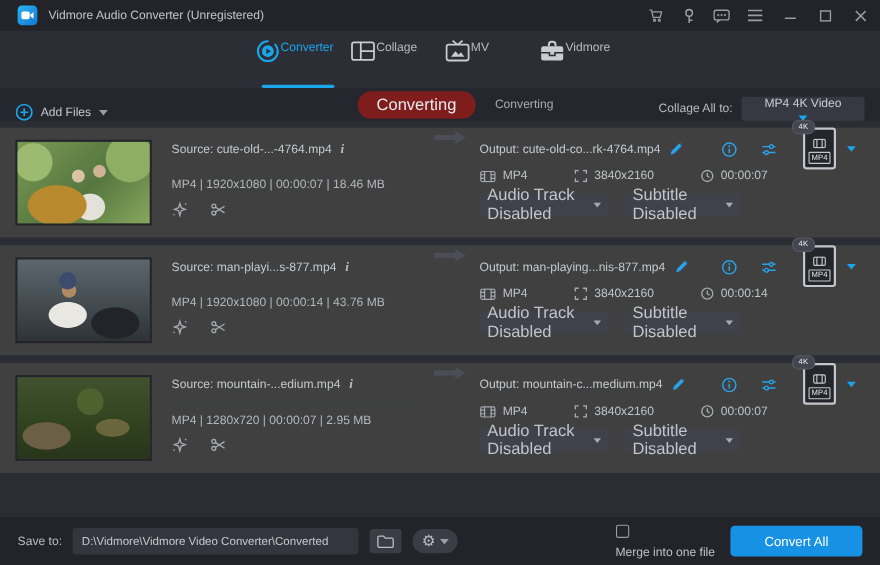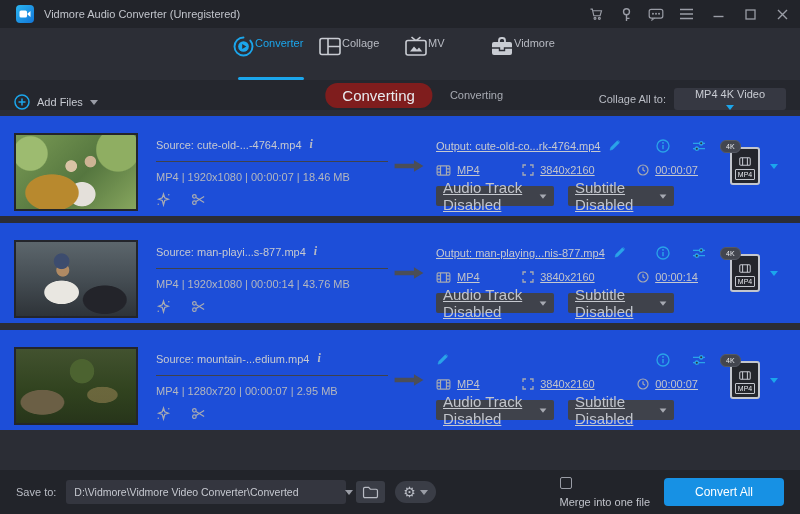--- a/index.html
+++ b/index.html
@@ -61,22 +61,22 @@
   .convertto { margin-left:auto; display:flex; align-items:center; gap:8px; }
   .convertto .lbl { color:#b9bcc4; }
   .dd-profile {
     background:#363842; border-radius:3px; height:22px; width:112px;
     display:flex; align-items:center; justify-content:space-between;
     padding:0 8px; cursor:pointer; color:#c9ccd3;flex-direction:column;
   }
   
   .list { height:360px; background:#2b2d35; padding-top:6px; }
   .row {
-    height:100px; background:#1d4ed8; margin-bottom:7px;
-    display:flex; align-items:center;
+    height:100px; background:#404040; margin-bottom:7px;
+    display:flex; align-items:flex-start;
   }
   .thumb-frame { width:124px; height:78px; margin:11px 0 0 14px; border:2px solid #23252b; cursor:pointer; flex:none; }
   .thumb { width:100%; height:100%; }
   .thumb1 {
     background:
       radial-gradient(circle at 46% 42%, #d9c3a5 0 7%, transparent 8%),
       radial-gradient(circle at 62% 36%, #cdb394 0 6%, transparent 7%),
       radial-gradient(ellipse at 30% 78%, #b8892e 0 22%, transparent 23%),
       radial-gradient(ellipse at 55% 80%, #e4e0da 0 14%, transparent 15%),
       radial-gradient(circle at 85% 20%, #8fae62 0 18%, transparent 19%),
@@ -100,21 +100,21 @@
   }
   .src { width:232px; margin-left:18px; padding-top:12px; flex:none; }
   .name-line { display:flex; align-items:center; gap:8px; height:15px; }
   .fname { color:#c6c9d0; white-space:nowrap; }
   .i-italic { font-family:"Liberation Serif", serif; font-style:italic; font-weight:bold; color:#b9bcc4; cursor:pointer; font-size:12px; }
   .src-divider { height:1px; background:#3f424c; margin:9px 0 9px 0; }
   .src-meta { color:#b4b7bf; font-size:11px; white-space:nowrap; }
   .src-tools { display:flex; gap:20px; margin-top:9px; }
   .src-tools .ic { cursor:pointer; }
   .arrow-cell { width:42px; flex:none; display:flex; align-items:center; justify-content:center; }
-  .out { width:272px; margin-left:6px; padding-top:12px; flex:none;text-decoration:underline; }
+  .out { width:272px; margin-left:6px; padding-top:12px; flex:none; }
   .out .name-line { padding-right:2px; }
   .out .fname { color:#c6c9d0; }
   .spacer { flex:1; }
   .ic-btn { cursor:pointer; display:flex; align-items:center; }
   .out-meta { display:flex; justify-content:space-between; margin-top:11px; width:262px; }
   .meta-g { display:flex; align-items:center; gap:6px; color:#c0c3ca; }
   .out-dds { display:flex; gap:14px; margin-top:10px; }
   .dd {
     background:#3f424b; border-radius:2px; height:20px;
     display:flex; align-items:center; justify-content:space-between;
@@ -135,21 +135,21 @@
     font-size:7px; line-height:11px; padding:0 5px; border-radius:6px; border:1px solid #596;
     border-color:#555963; z-index:2;
   }
   
   .footer {
     position:absolute; left:0; right:0; bottom:0; height:44px; background:#22242a;
     display:flex; align-items:center; padding:0 16px;
   }
   .saveto-lbl { color:#b9bcc4; margin-right:10px; }
   .path-select {
-    width:280px; height:24px; background:#34363f; border-radius:3px;
+    width:260px; height:24px; background:#34363f; border-radius:3px;
     display:flex; align-items:center; justify-content:space-between;
     padding:0 8px; cursor:pointer; color:#c6c9d0; white-space:nowrap; font-size:10.5px;gap:47px;
   }
   .sq-btn {
     height:22px; background:#3a3d46; border-radius:3px; margin-left:10px;
     display:flex; align-items:center; justify-content:center; cursor:pointer; padding:0 6px;
   }
   .sq-btn.pill { border-radius:11px; gap:4px; padding:0 8px; }
   .gear-glyph { font-family:"DejaVu Sans", sans-serif; color:#b9bcc4; font-size:14px; line-height:1; }
   .merge { display:flex; align-items:flex-start; gap:7px; margin-left:auto; cursor:pointer;flex-direction:column; }
@@ -523,20 +523,21 @@
         </span>
       </div>
     </div>
     <div class="arrow-cell">
       <svg width="36" height="18" viewBox="0 0 40 20">
           <path d="M4 7.5h21.5V3.5L36 10l-10.5 6.5v-4H4z" fill="#4b4e57"></path>
         </svg>
     </div>
     <div class="out">
       <div class="name-line">
+        <span class="fname">Output: mountain-c...medium.mp4</span>
         <span class="ic-btn">
           <svg width="13" height="13" viewBox="0 0 14 14">
               <path d="M2.2 12l.9-3.1 7-7 2.2 2.2-7 7zM10.8 1.2l2 2" fill="#2aa3e8" stroke="#2aa3e8" stroke-width="0.6"></path>
             </svg>
         </span>
         <span class="spacer"></span>
         <span class="ic-btn">
           <svg width="14" height="14" viewBox="0 0 14 14">
               <circle cx="7" cy="7" r="6" fill="none" stroke="#2aa3e8" stroke-width="1.3"></circle>
               <rect x="6.3" y="6" width="1.4" height="4.2" fill="#2aa3e8"></rect>

